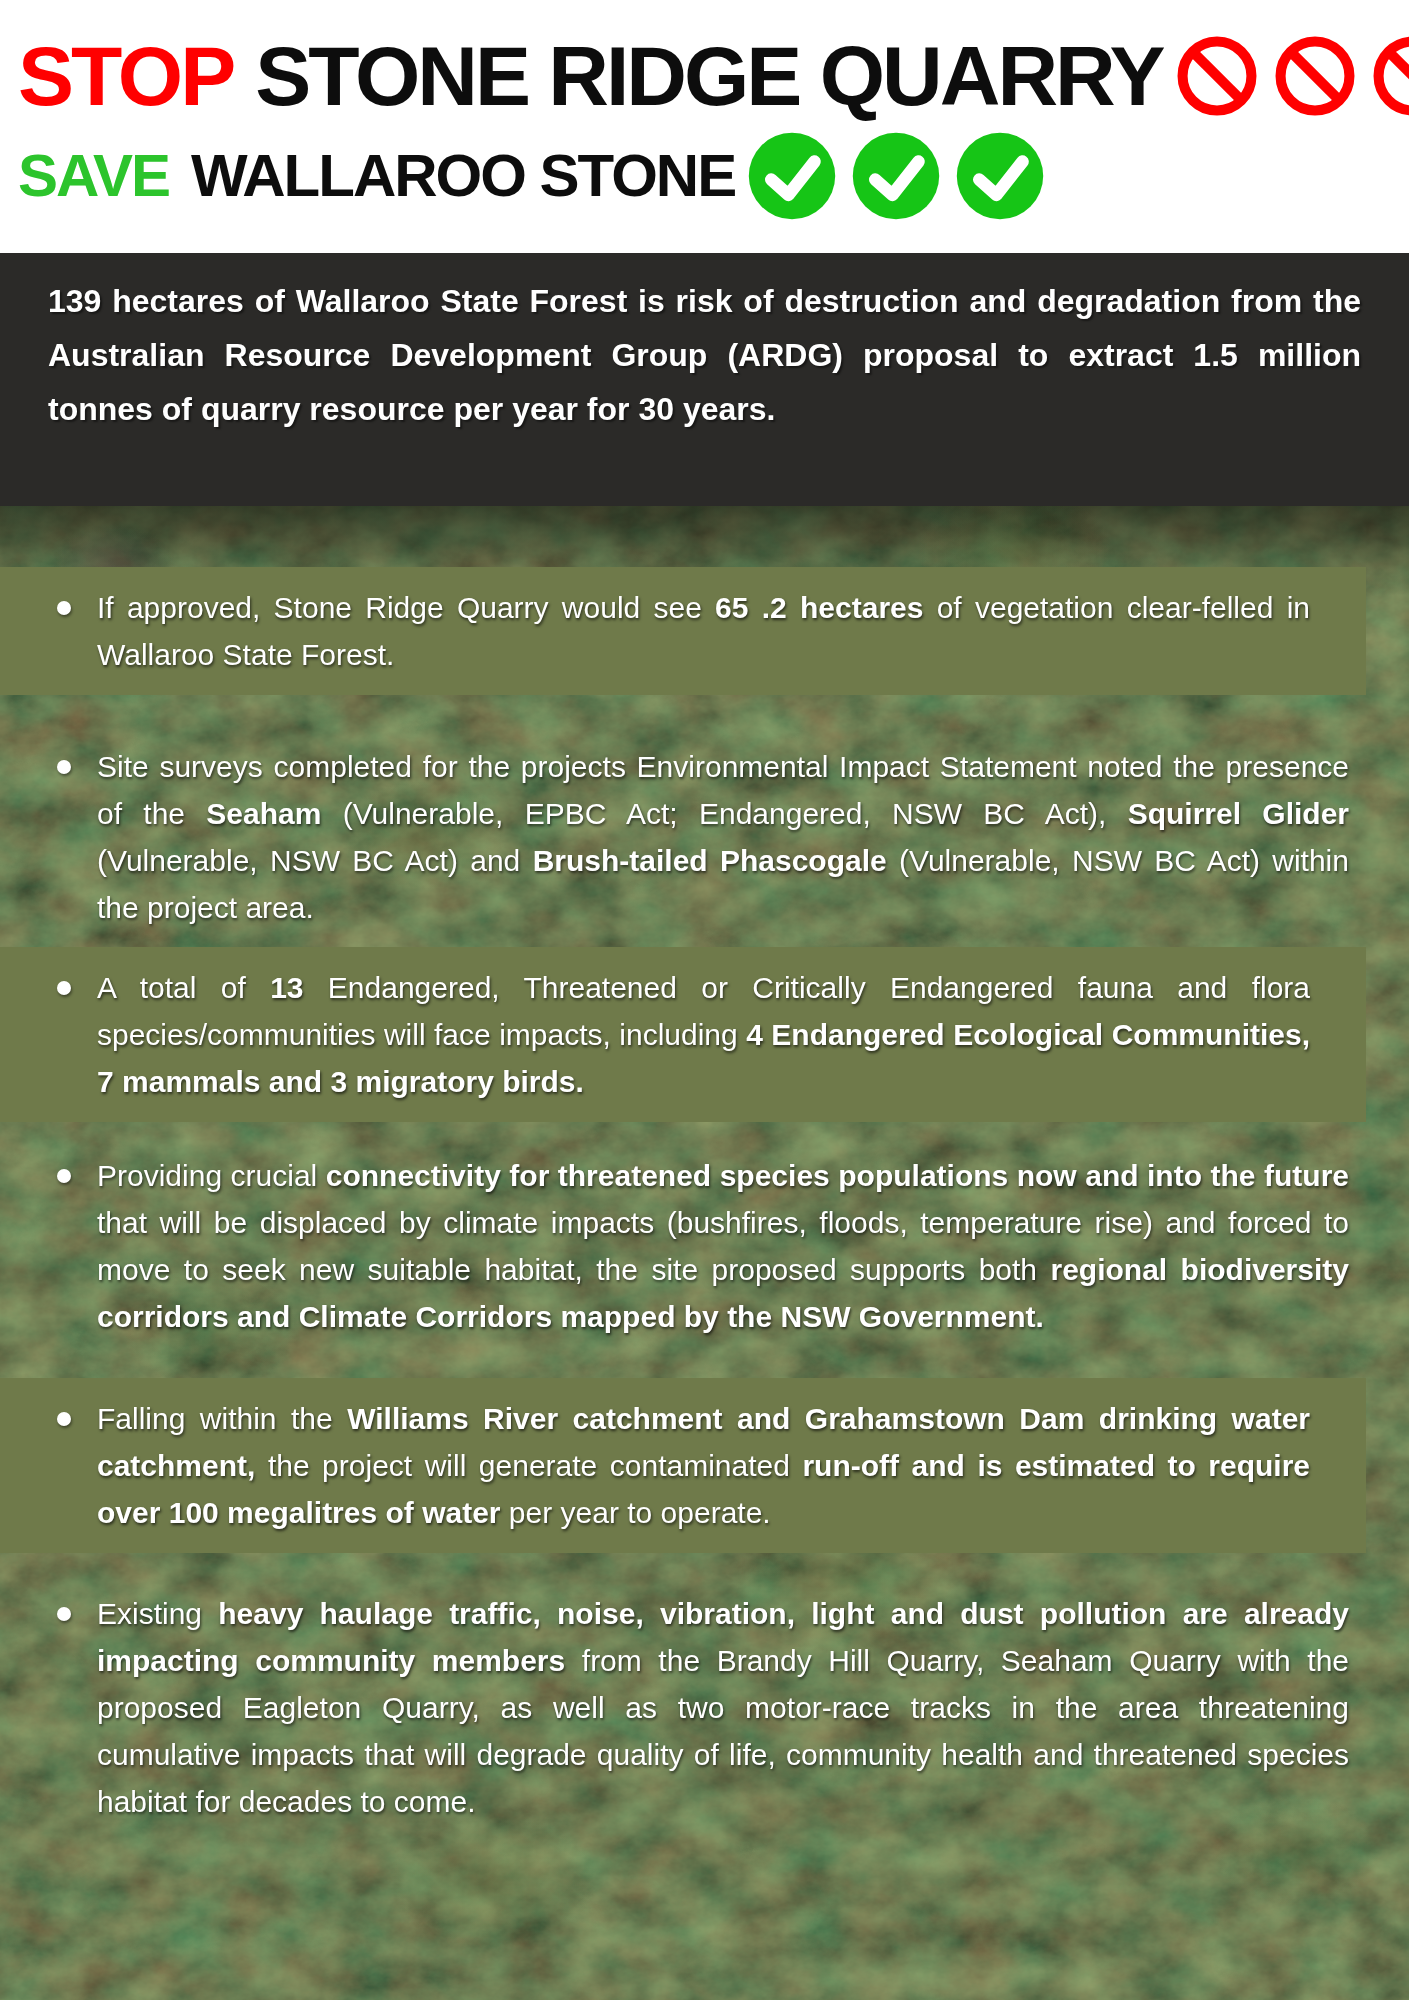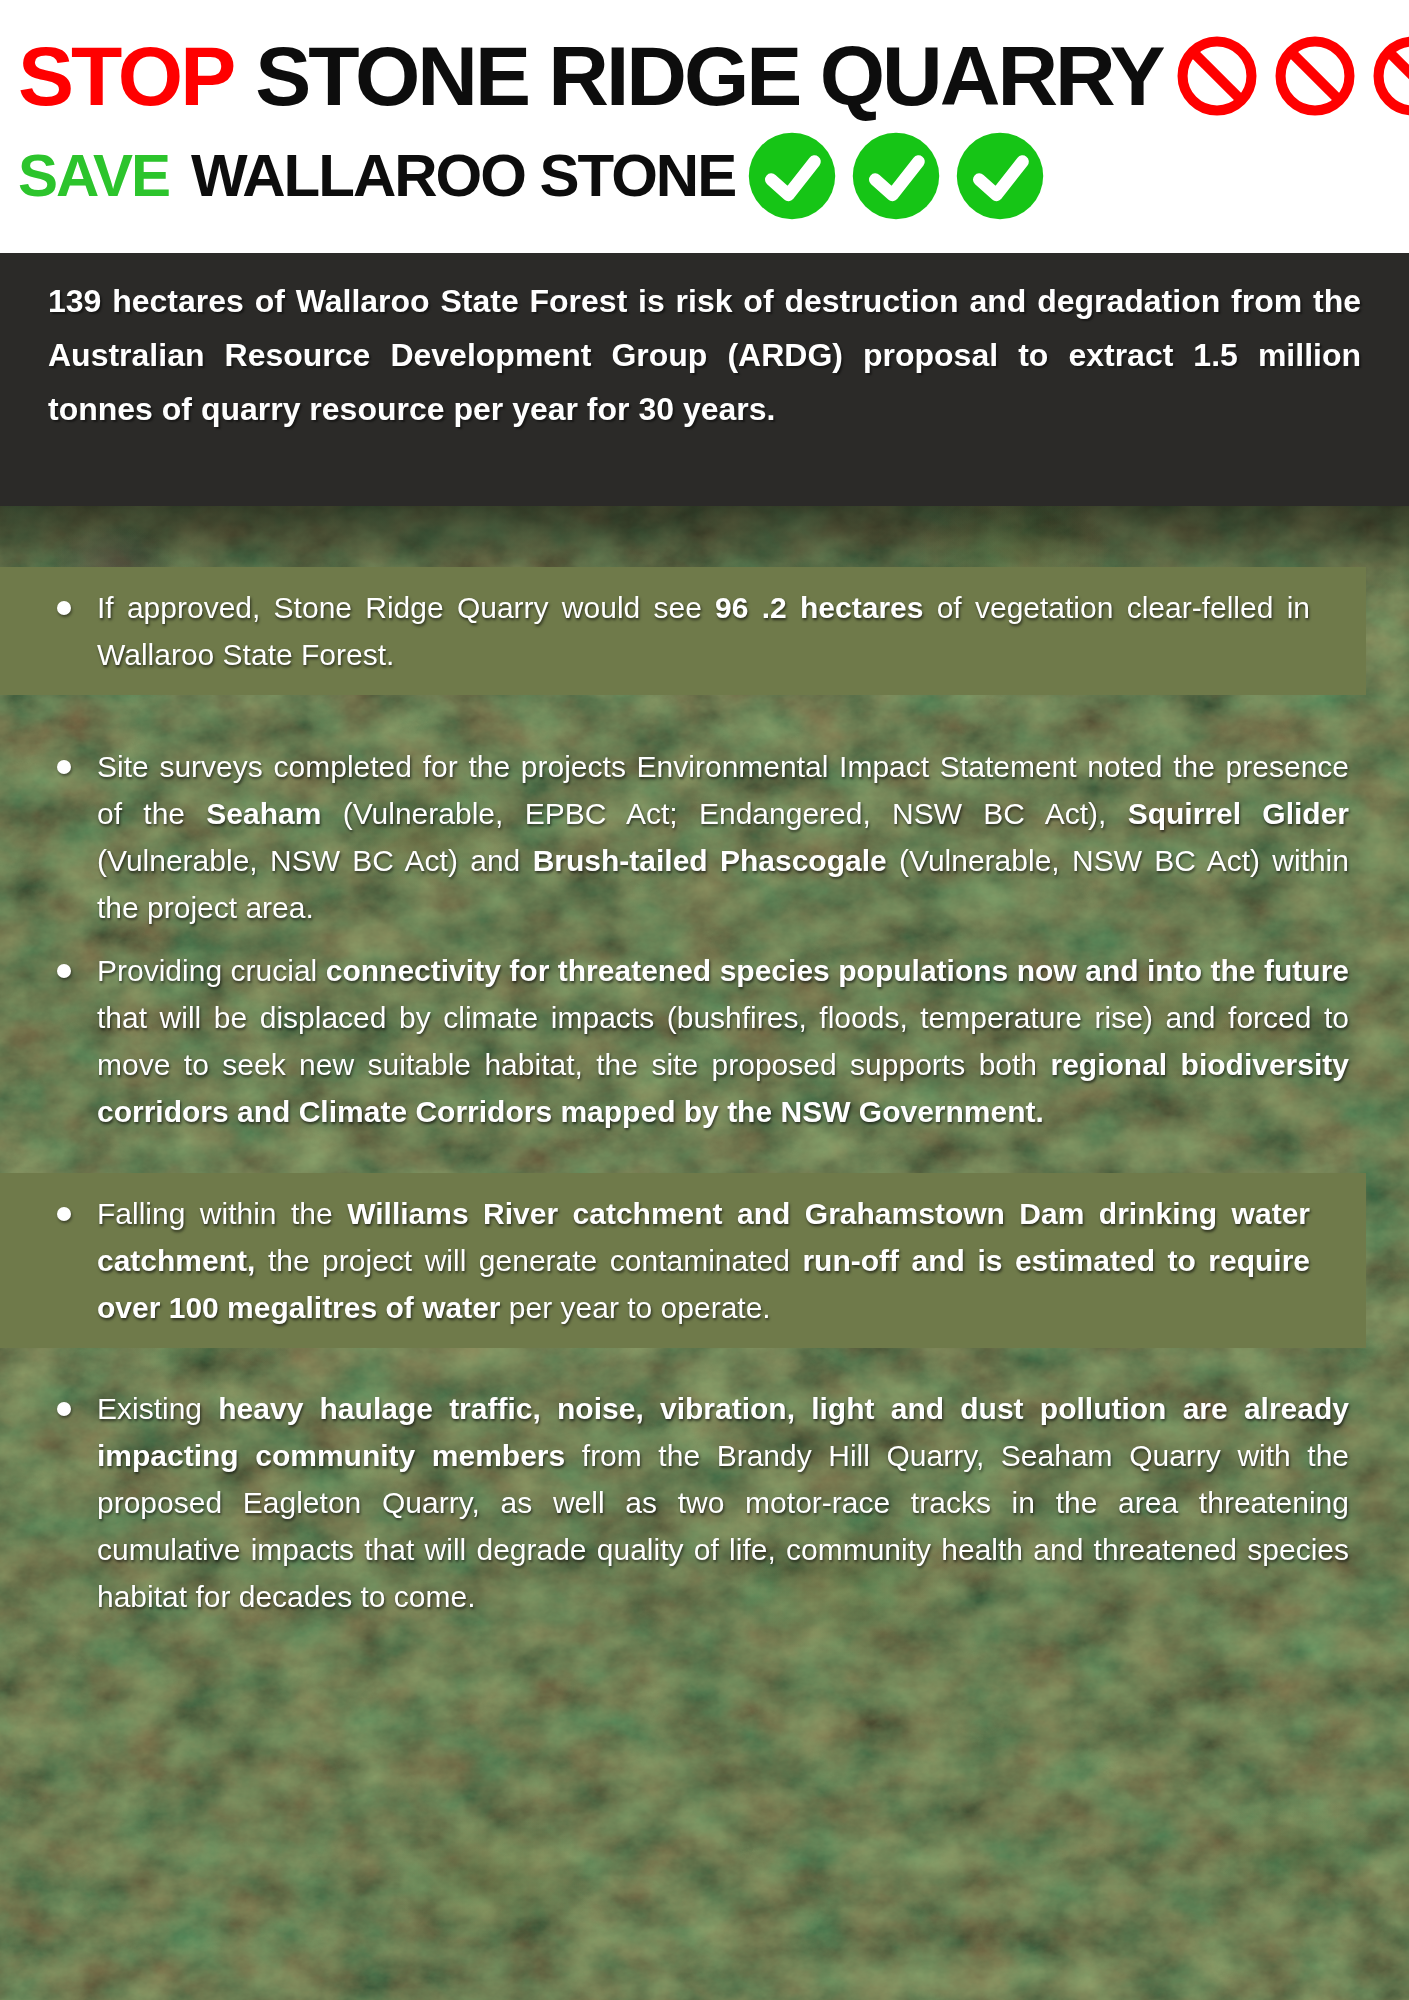--- a/index.html
+++ b/index.html
@@ -212,25 +212,29 @@
         </filter>
       </defs>
       <rect width="1409" height="1494" fill="#1c2417"></rect>
       <rect width="1409" height="1494" filter="url(#foliage)"></rect>
     </svg>
     <div class="forest-overlay"></div>
 
     <ul class="bullets">
       <li class="bullet boxed b1">
         <span class="dot"></span>
-        <p>If approved, Stone Ridge Quarry  would see <b>96 .2 hectares</b> of vegetation clear-felled in Wallaroo State Forest.</p>
+        <p>If approved, Stone Ridge Quarry  would see <b>65 .2 hectares</b> of vegetation clear-felled in Wallaroo State Forest.</p>
       </li>
       <li class="bullet b2">
         <span class="dot"></span>
         <p>Site surveys completed for the projects Environmental Impact Statement noted the presence of the <b>Seaham</b> (Vulnerable, EPBC Act; Endangered, NSW BC Act), <b>Squirrel Glider</b> (Vulnerable, NSW BC Act) and <b>Brush-tailed Phascogale</b> (Vulnerable, NSW BC Act) within the project area.</p>
+      </li>
+      <li class="bullet boxed b3">
+        <span class="dot"></span>
+        <p>A total of <b>13</b> Endangered, Threatened or Critically Endangered fauna and flora species/communities will face impacts, including <b>4 Endangered Ecological Communities, 7 mammals and 3 migratory birds.</b></p>
       </li>
       <li class="bullet b4">
         <span class="dot"></span>
         <p>Providing crucial <b>connectivity for threatened species populations now and into the future</b> that will be displaced by climate impacts (bushfires, floods, temperature rise) and forced to move to seek new suitable habitat, the site proposed supports both <b>regional biodiversity corridors and Climate Corridors mapped by the NSW Government.</b></p>
       </li>
       <li class="bullet boxed b5">
         <span class="dot"></span>
         <p>Falling within the <b>Williams River catchment and Grahamstown Dam drinking water catchment,</b> the project will generate  contaminated <b>run-off and is estimated to require over 100 megalitres of water</b> per year to operate.</p>
       </li>
       <li class="bullet b6">

